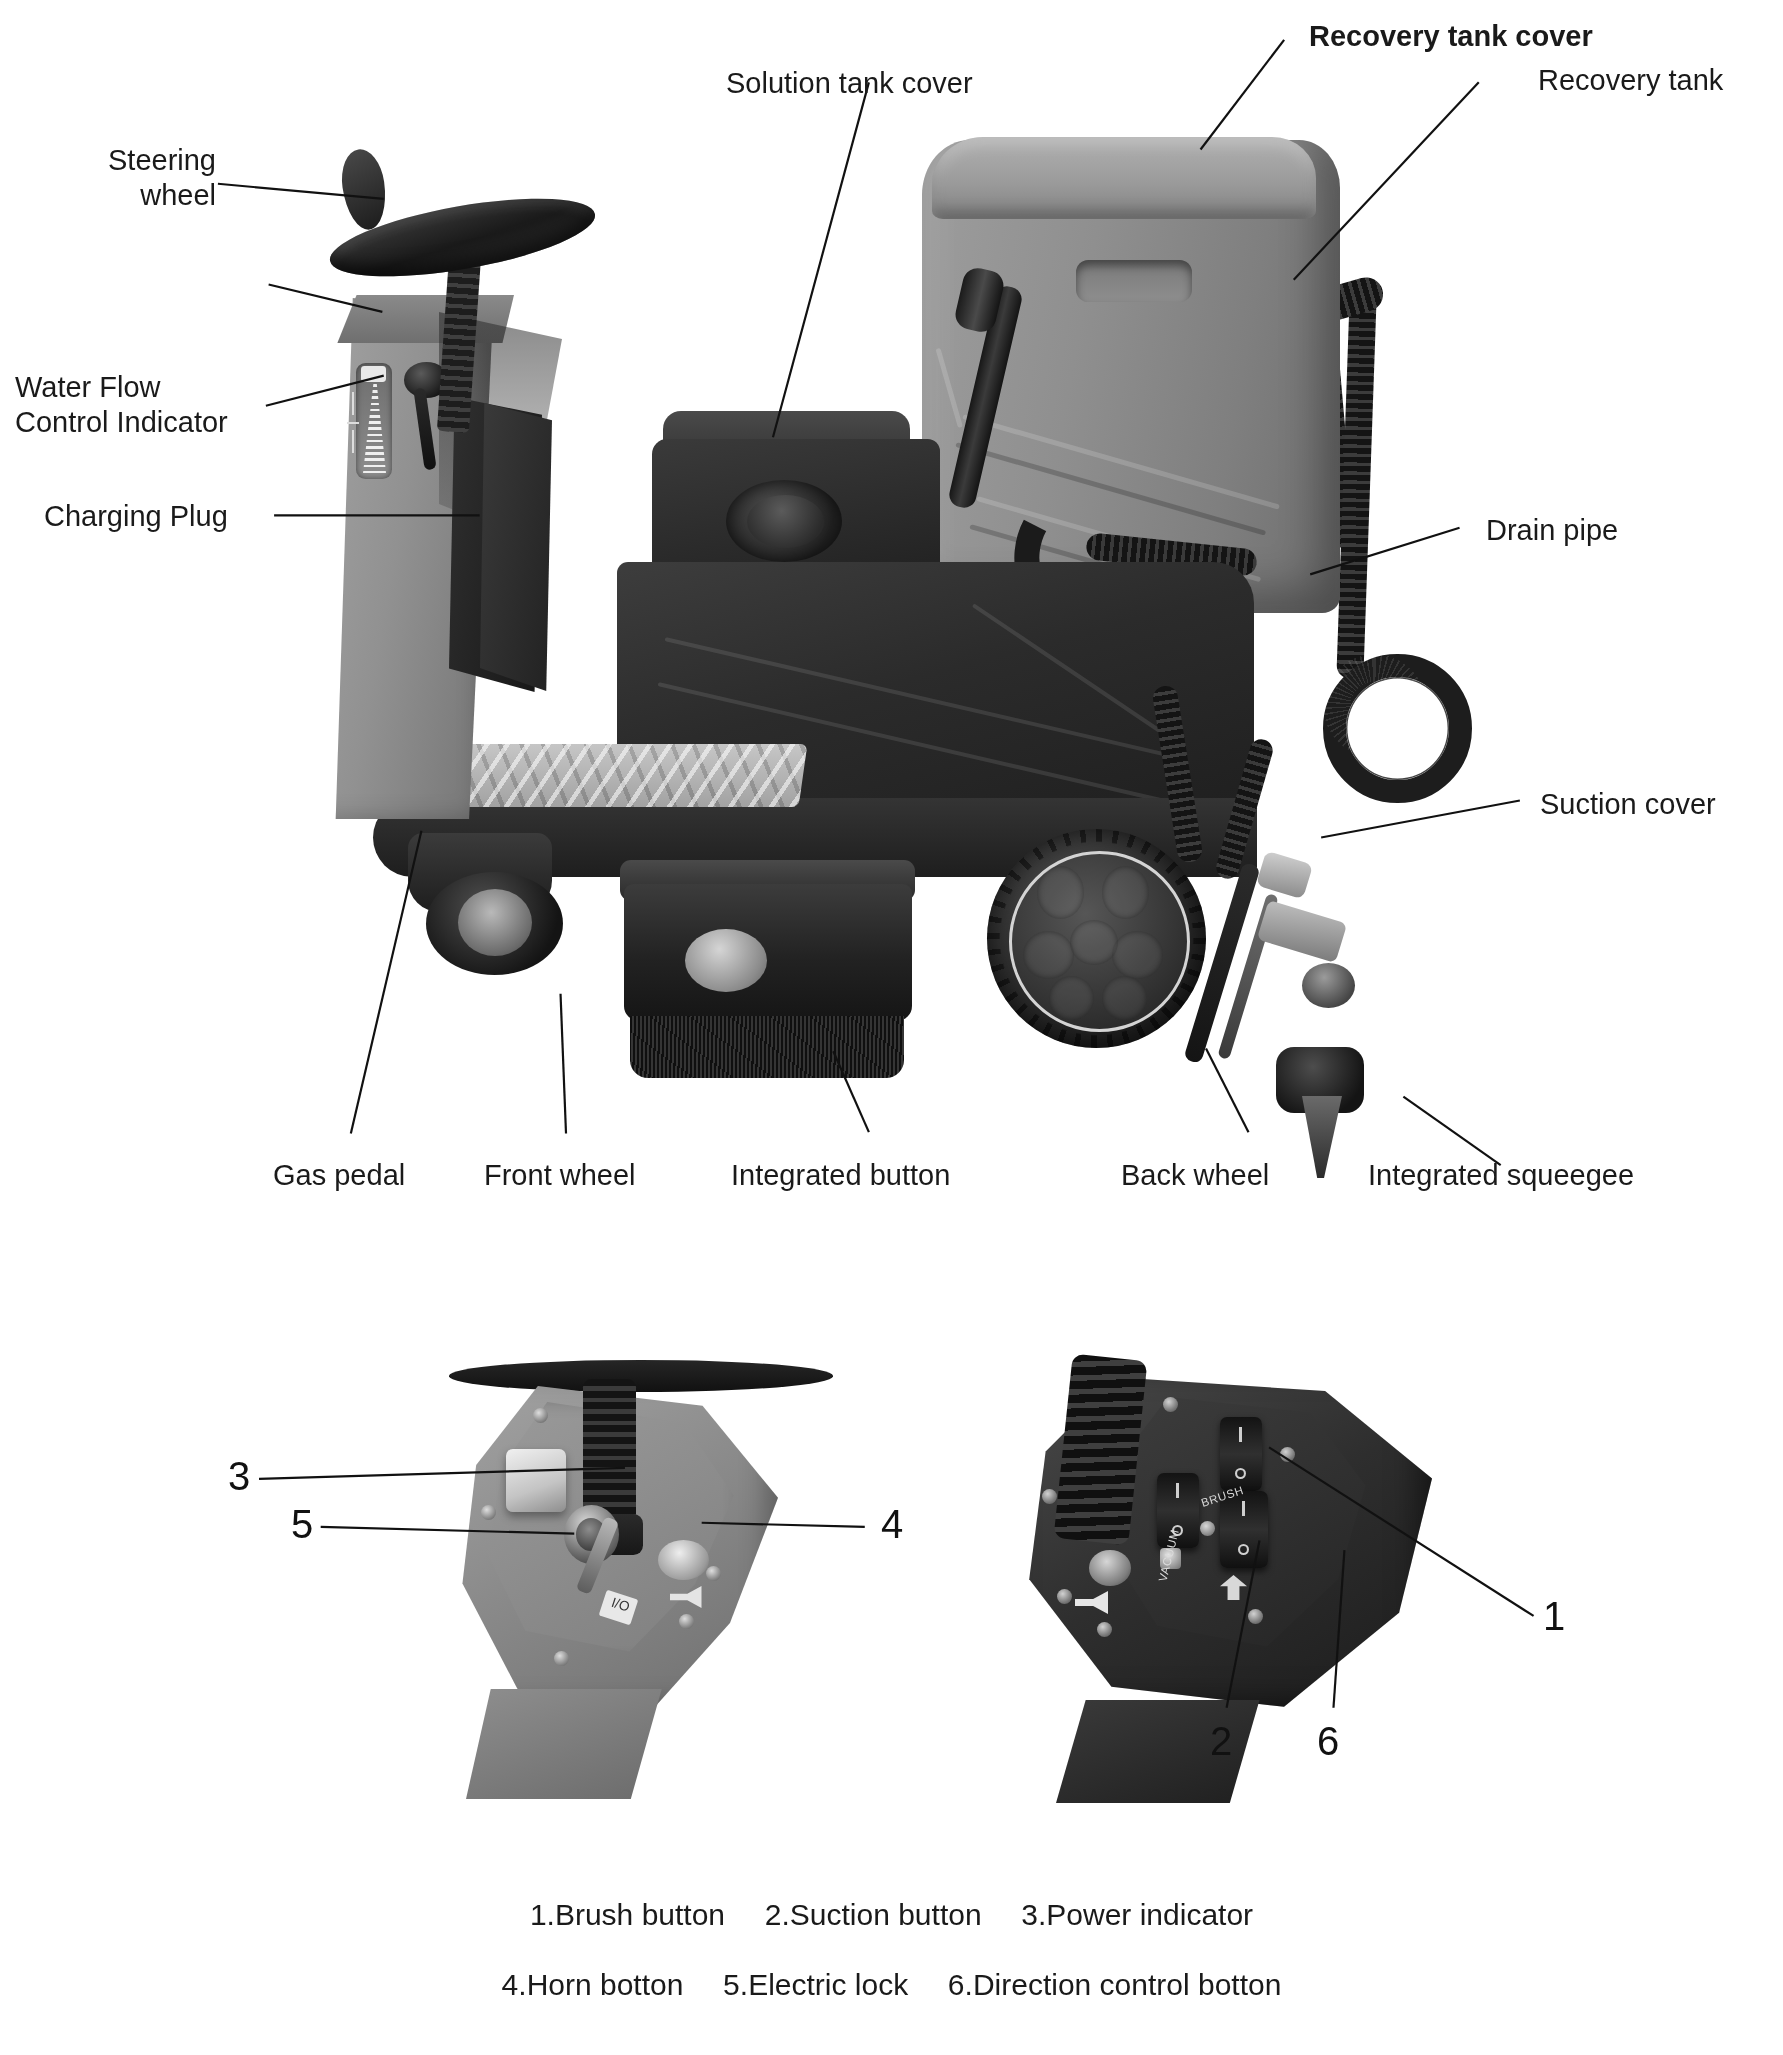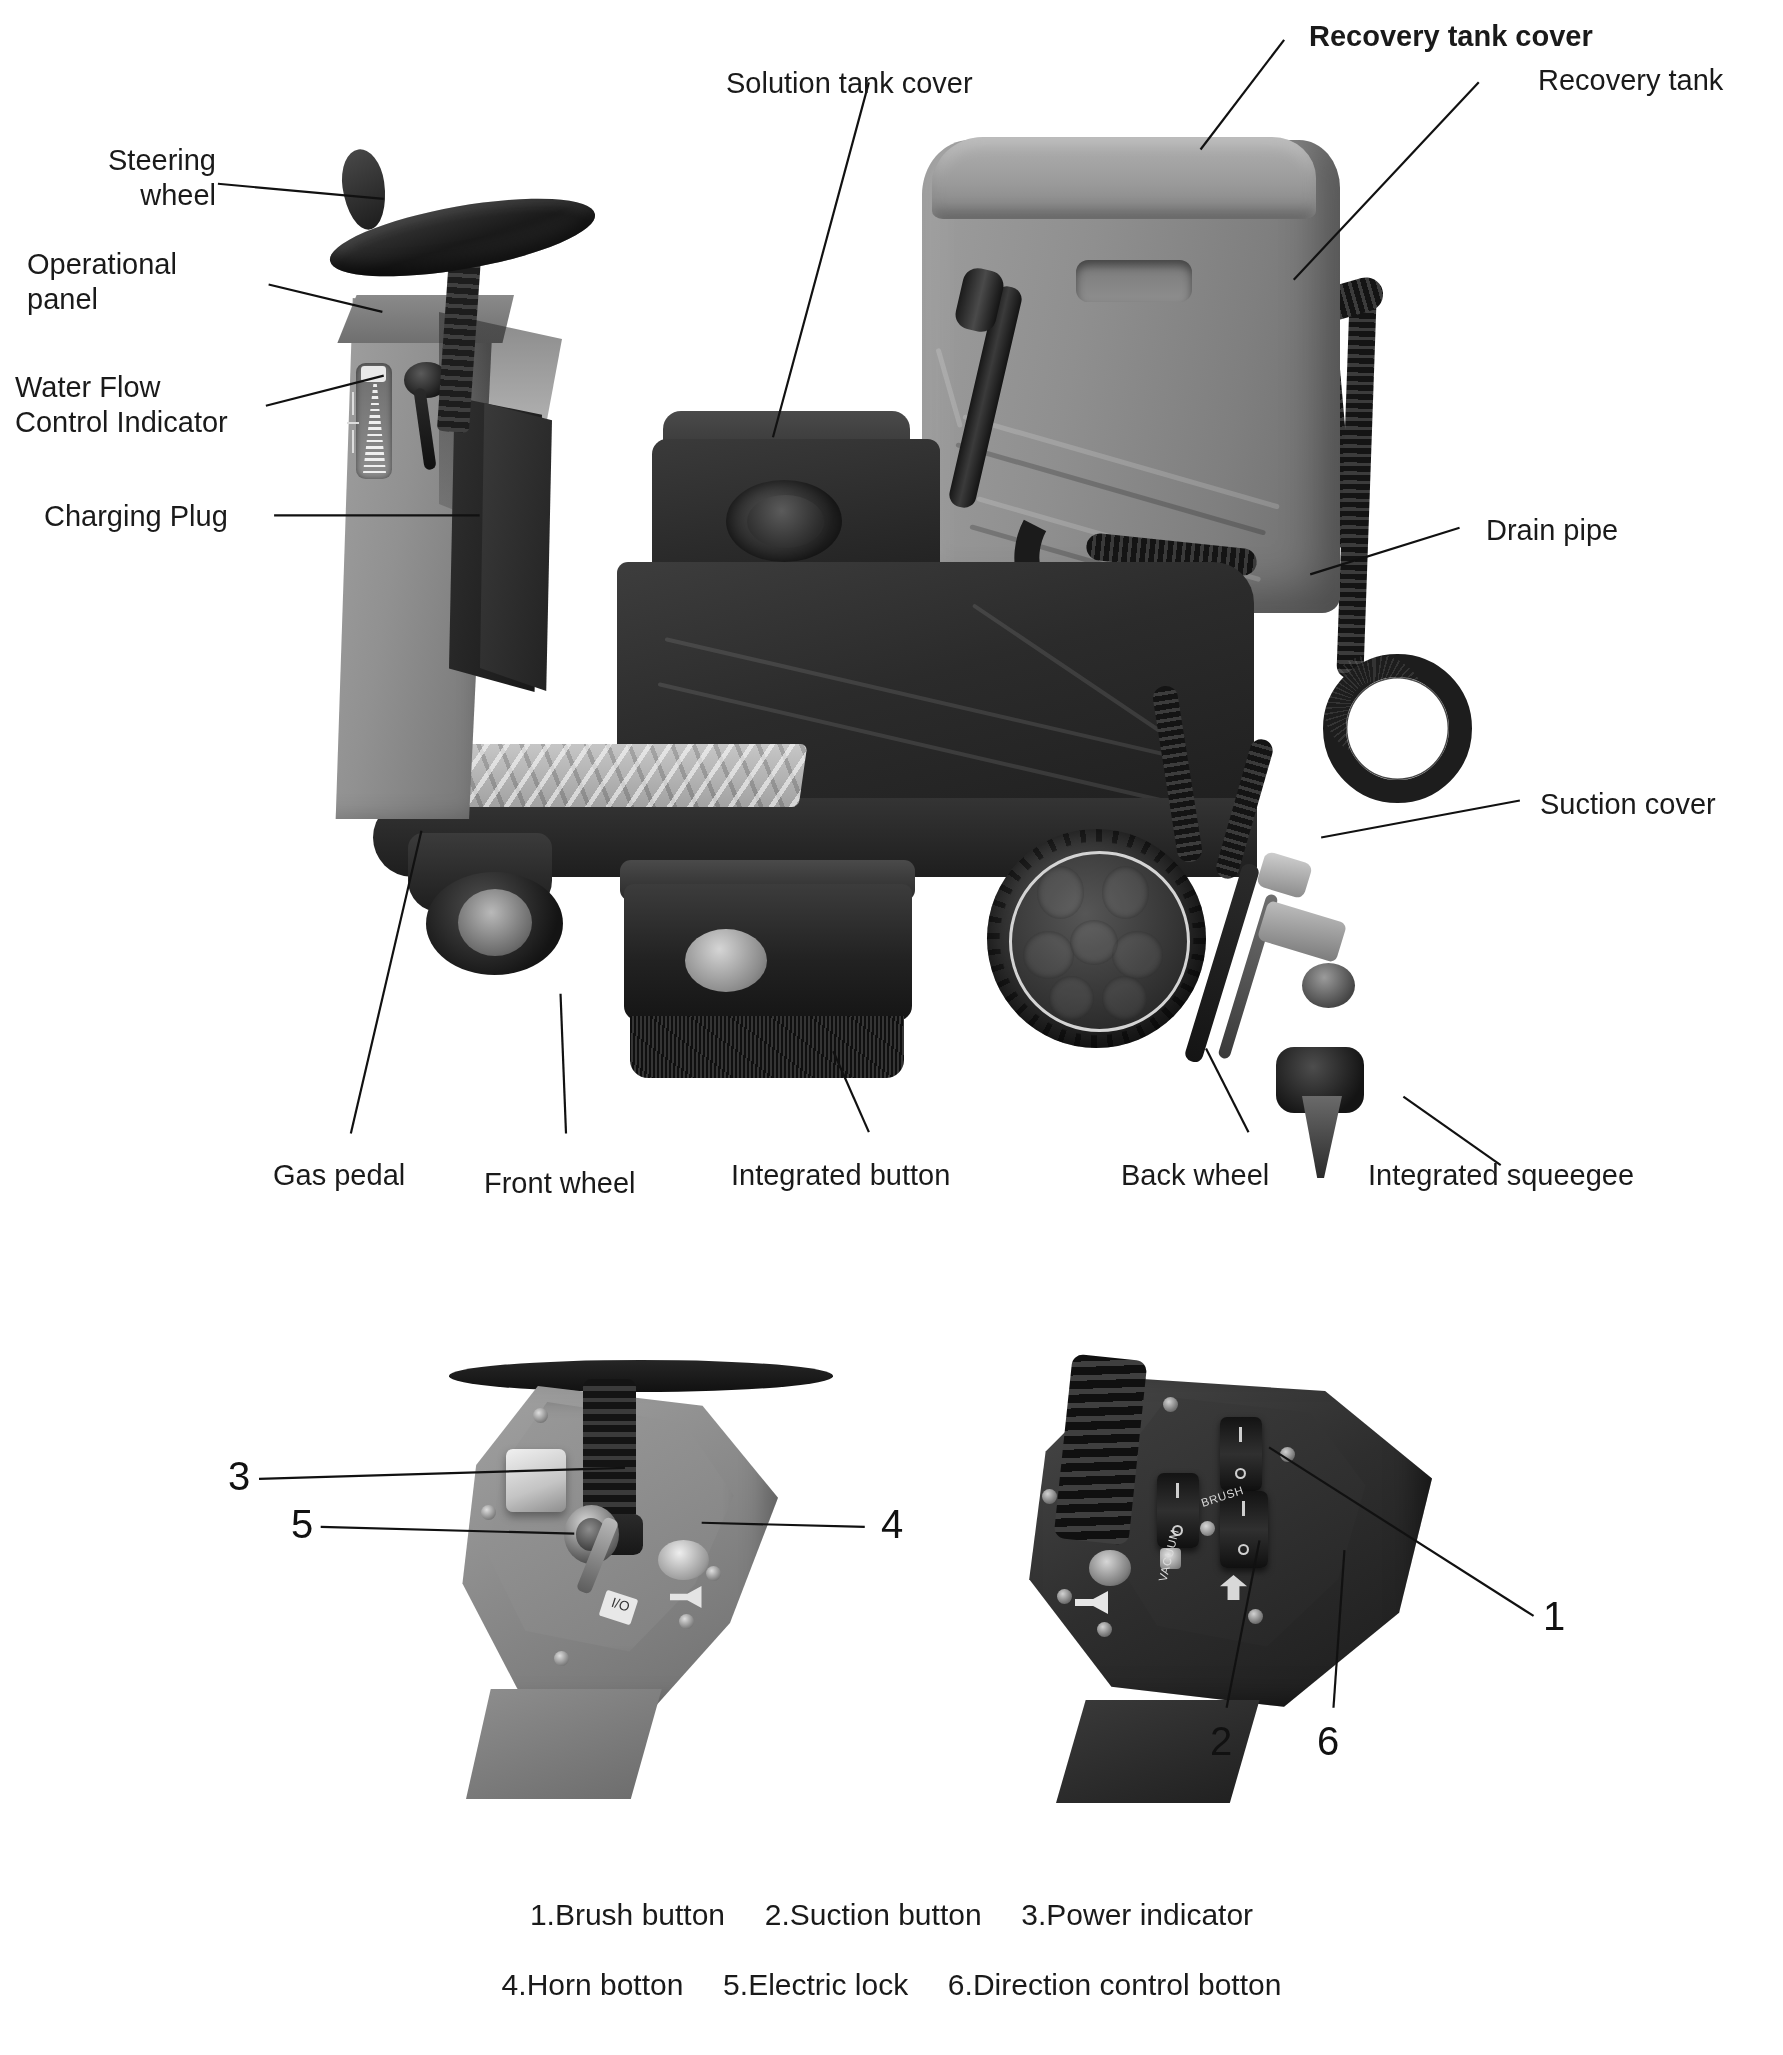--- a/index.html
+++ b/index.html
@@ -573,41 +573,39 @@
     <line x1="1262" y1="2228" x2="1024" y2="2222"></line>
 
     <line x1="2238" y1="2358" x2="1852" y2="2112"></line>
     <line x1="1790" y1="2492" x2="1838" y2="2248"></line>
     <line x1="1946" y1="2492" x2="1962" y2="2262"></line>
   </svg>
 
   <div class="lbl r" style="left:27px;top:143px;width:189px;">Steering
 wheel</div>
 
-  <div class="lbl" style="left:27px;top:247px;width:226px;">Operational
-panel</div>
 
   <div class="lbl" style="left:15px;top:370px;width:274px;">Water Flow
 Control Indicator</div>
 
   <div class="lbl" style="left:44px;top:499px;width:240px;">Charging Plug</div>
 
   <div class="lbl" style="left:726px;top:66px;width:315px;">Solution tank cover</div>
 
   <div class="lbl" style="left:1309px;top:19px;width:322px;font-weight:bold;">Recovery tank cover</div>
 
   <div class="lbl" style="left:1494px;top:63px;width:233px;margin-left:44px;">Recovery tank</div>
 
   <div class="lbl" style="left:1486px;top:513px;width:206px;">Drain pipe</div>
 
   <div class="lbl" style="left:1540px;top:787px;width:233px;">Suction cover</div>
 
   <div class="lbl" style="left:273px;top:1158px;width:171px;">Gas pedal</div>
 
-  <div class="lbl" style="left:484px;top:1158px;width:199px;margin-top:8px;">Front wheel</div>
+  <div class="lbl" style="left:484px;top:1158px;width:199px;">Front wheel</div>
 
   <div class="lbl" style="left:731px;top:1158px;width:288px;">Integrated button</div>
 
   <div class="lbl" style="left:1121px;top:1158px;width:206px;">Back wheel</div>
 
   <div class="lbl" style="left:1368px;top:1158px;width:322px;">Integrated squeegee</div>
 
   <div class="num" style="left:228px;top:1454px;">3</div>
   <div class="num" style="left:291px;top:1502px;">5</div>
   <div class="num" style="left:881px;top:1502px;">4</div>

